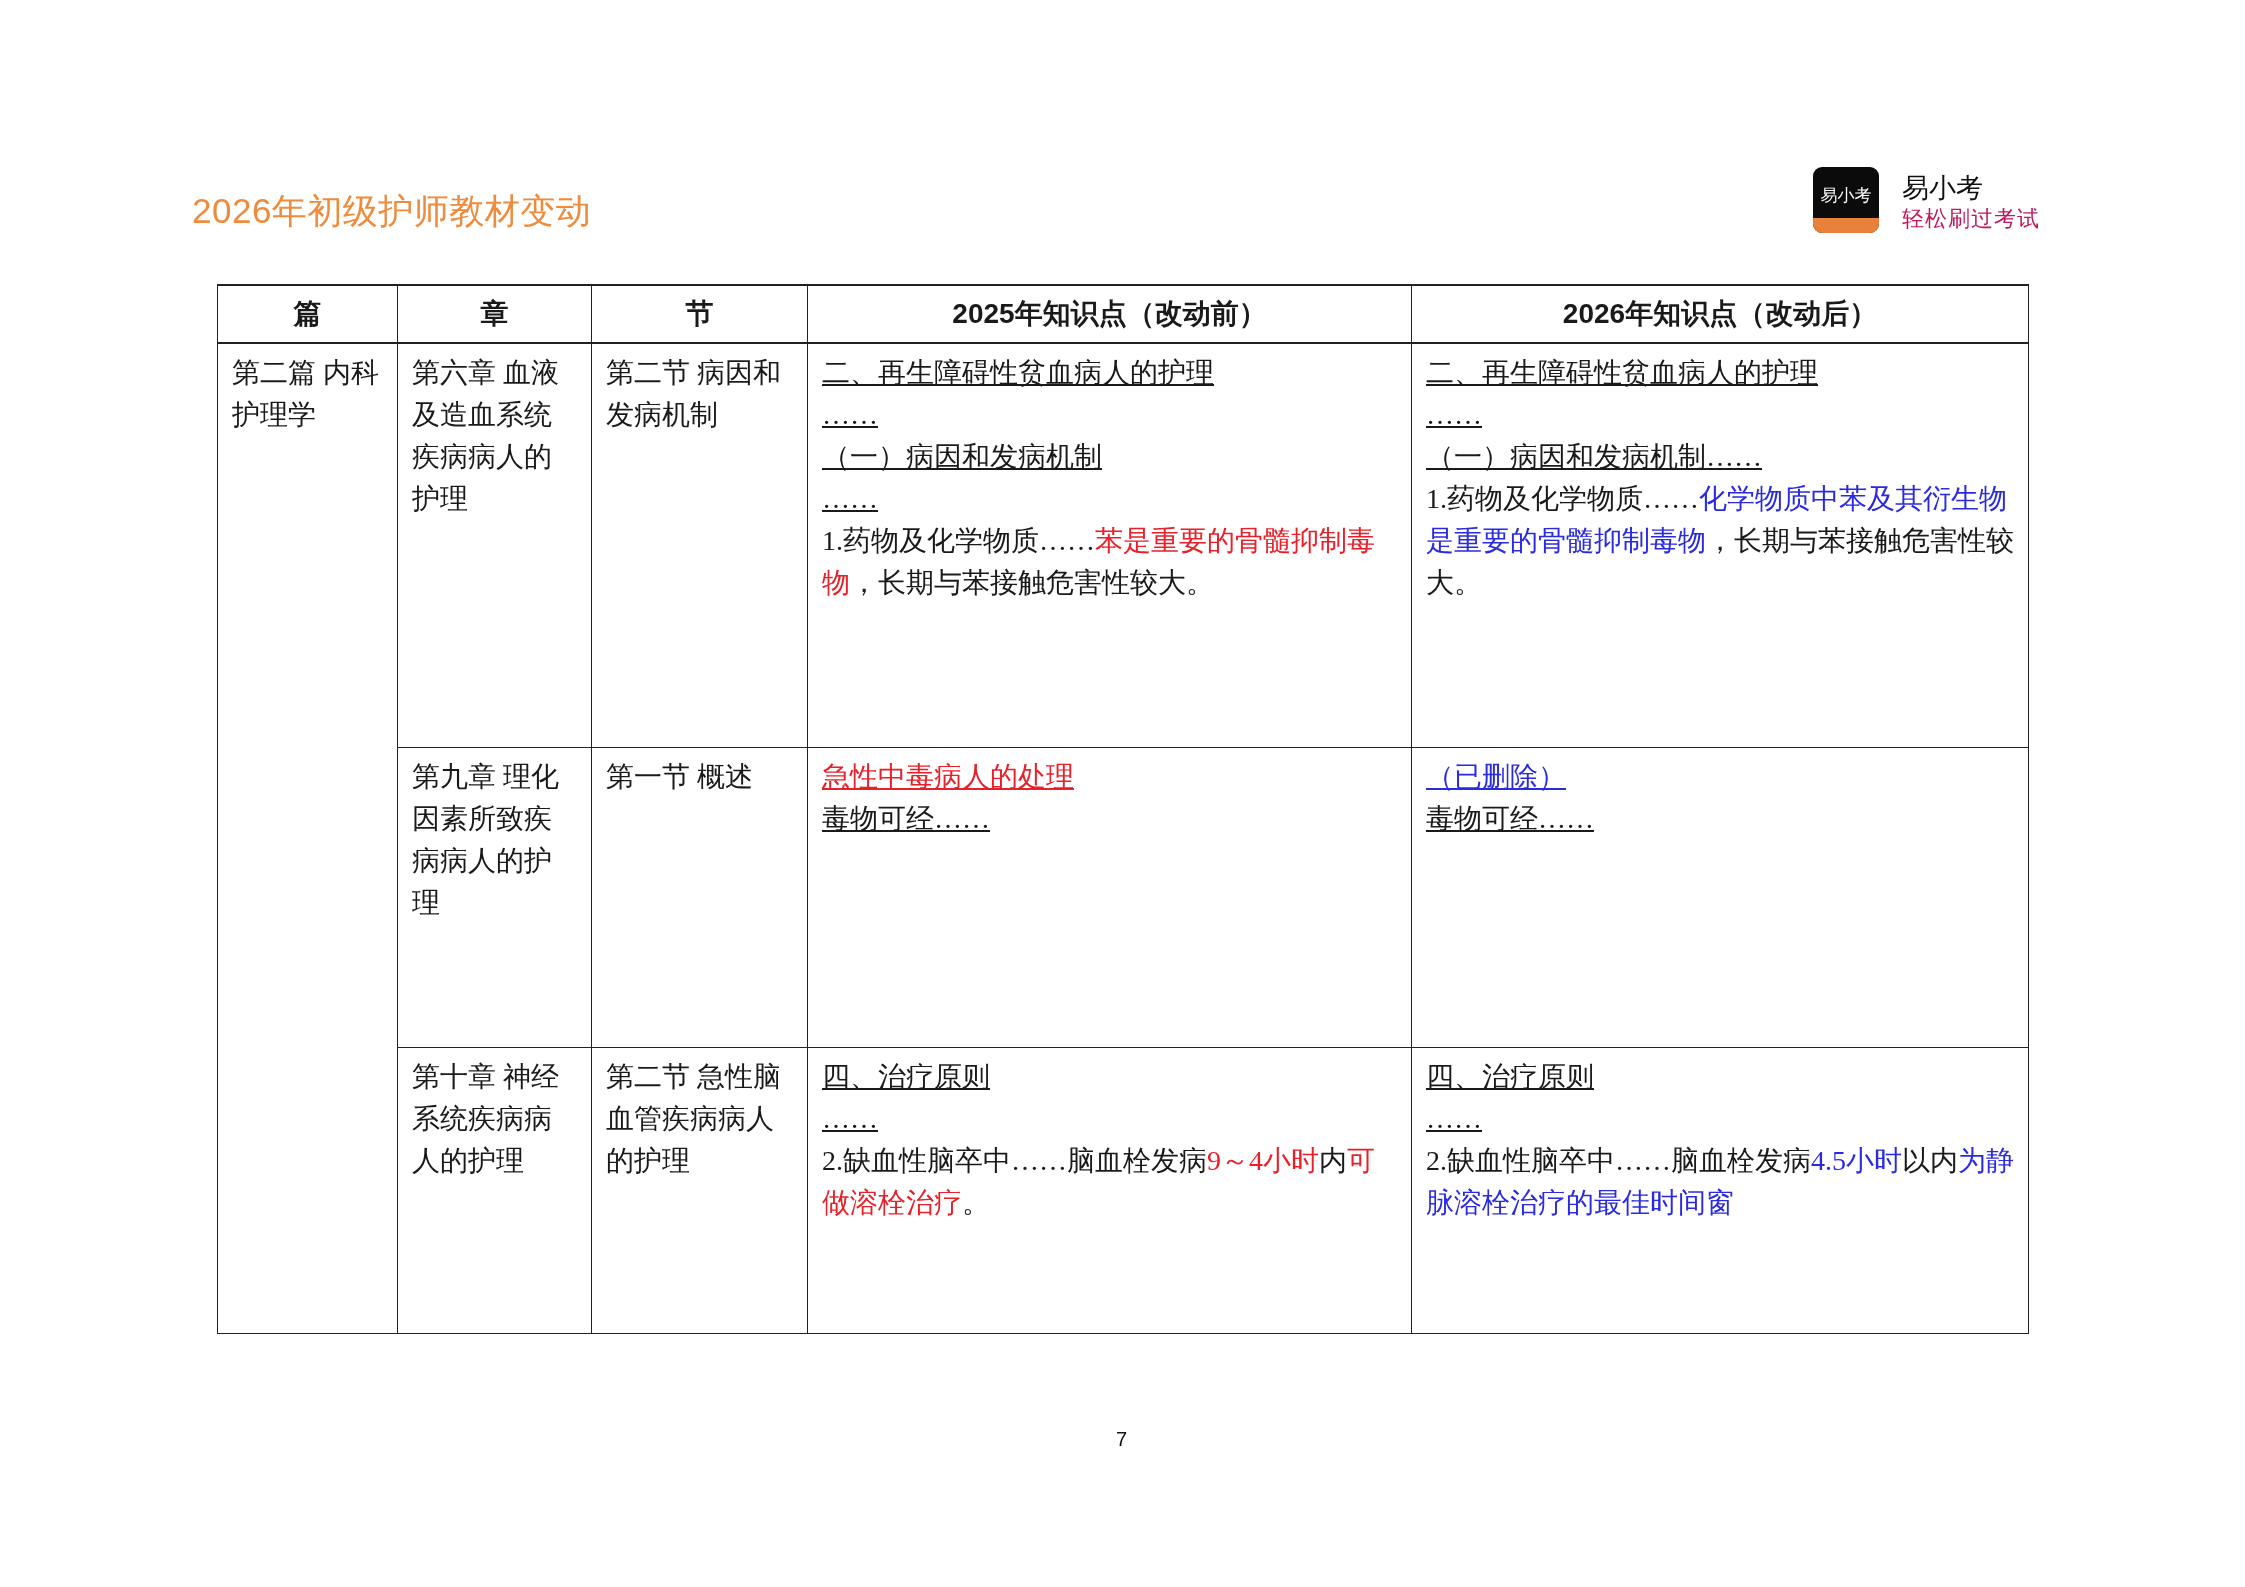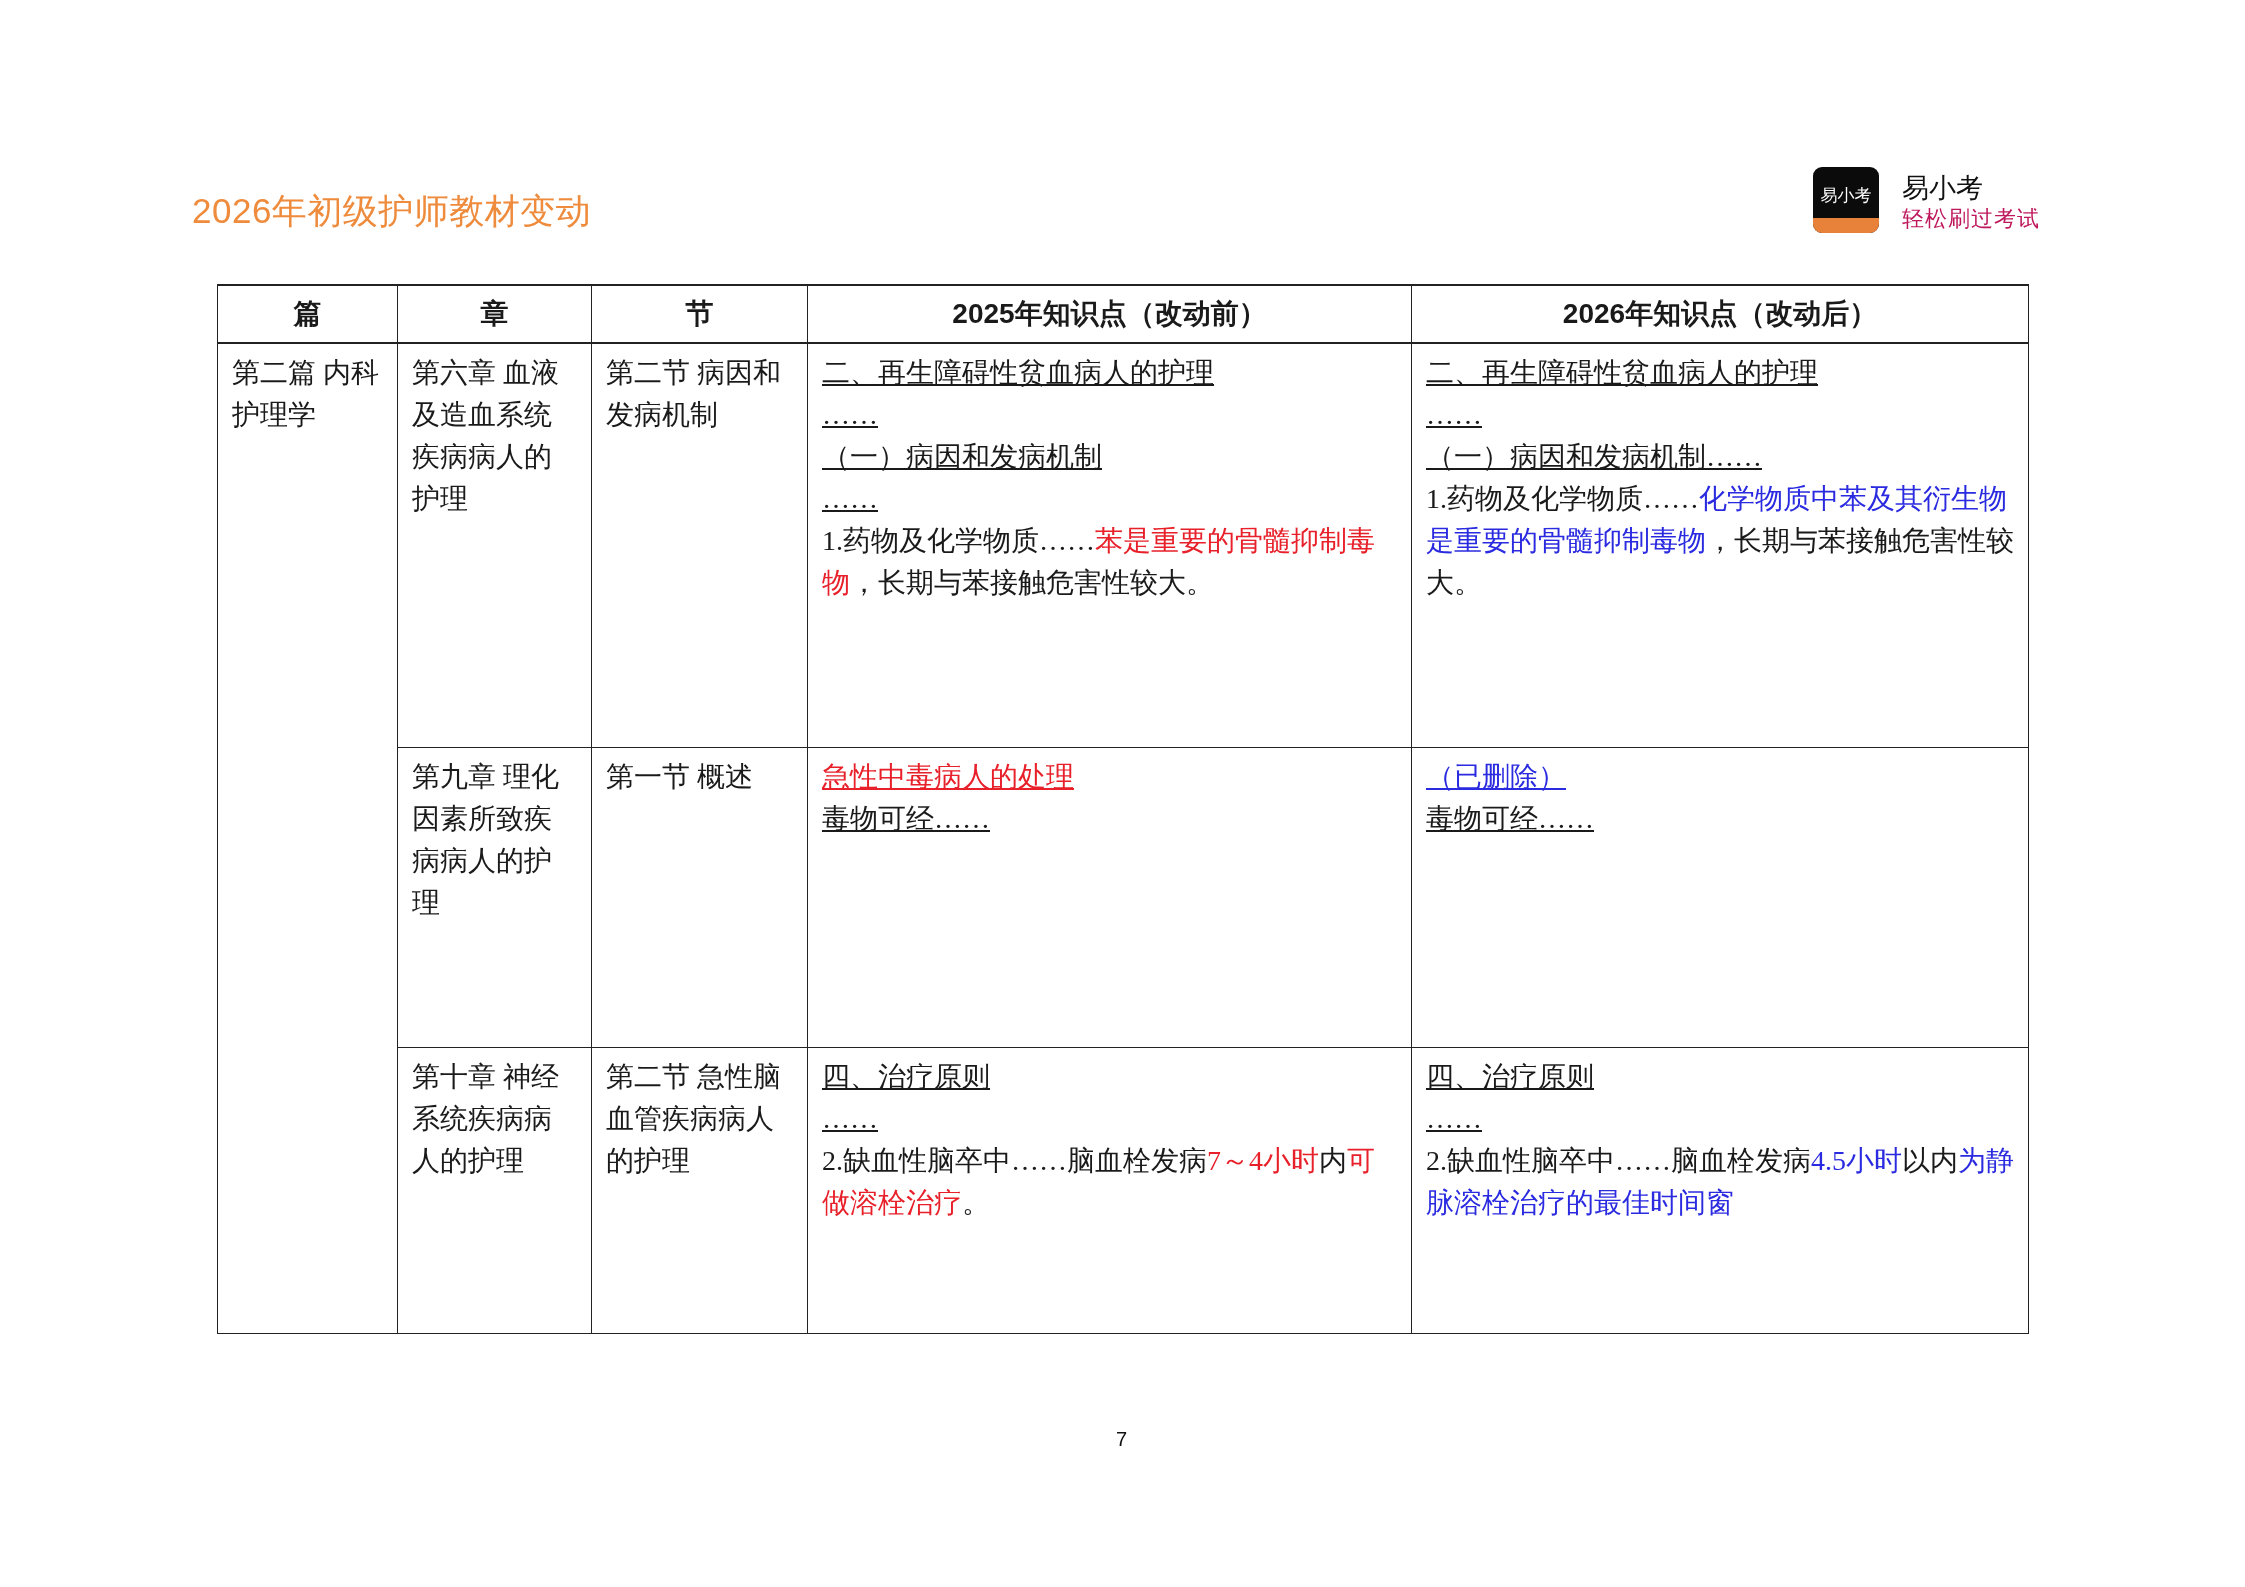--- a/index.html
+++ b/index.html
@@ -90,21 +90,21 @@
         <span class="line blue">（已删除）</span>
         <span class="line">毒物可经……</span>
       </td>
     </tr>
     <tr style="height:286px">
       <td class="center">第十章 神经系统疾病病人的护理</td>
       <td>第二节 急性脑血管疾病病人的护理</td>
       <td>
         <span class="line">四、治疗原则</span>
         <span class="line">……</span>
-        <span>2.缺血性脑卒中……脑血栓发病</span><span class="red">7～4小时</span><span>内</span><span class="red">可做溶栓治疗</span><span>。</span>
+        <span>2.缺血性脑卒中……脑血栓发病</span><span class="red">9～4小时</span><span>内</span><span class="red">可做溶栓治疗</span><span>。</span>
       </td>
       <td>
         <span class="line">四、治疗原则</span>
         <span class="line">……</span>
         <span>2.缺血性脑卒中……脑血栓发病</span><span class="blue">4.5小时</span><span>以内</span><span class="blue">为静脉溶栓治疗的最佳时间窗</span>
       </td>
     </tr>
   </tbody>
 </table>
 

